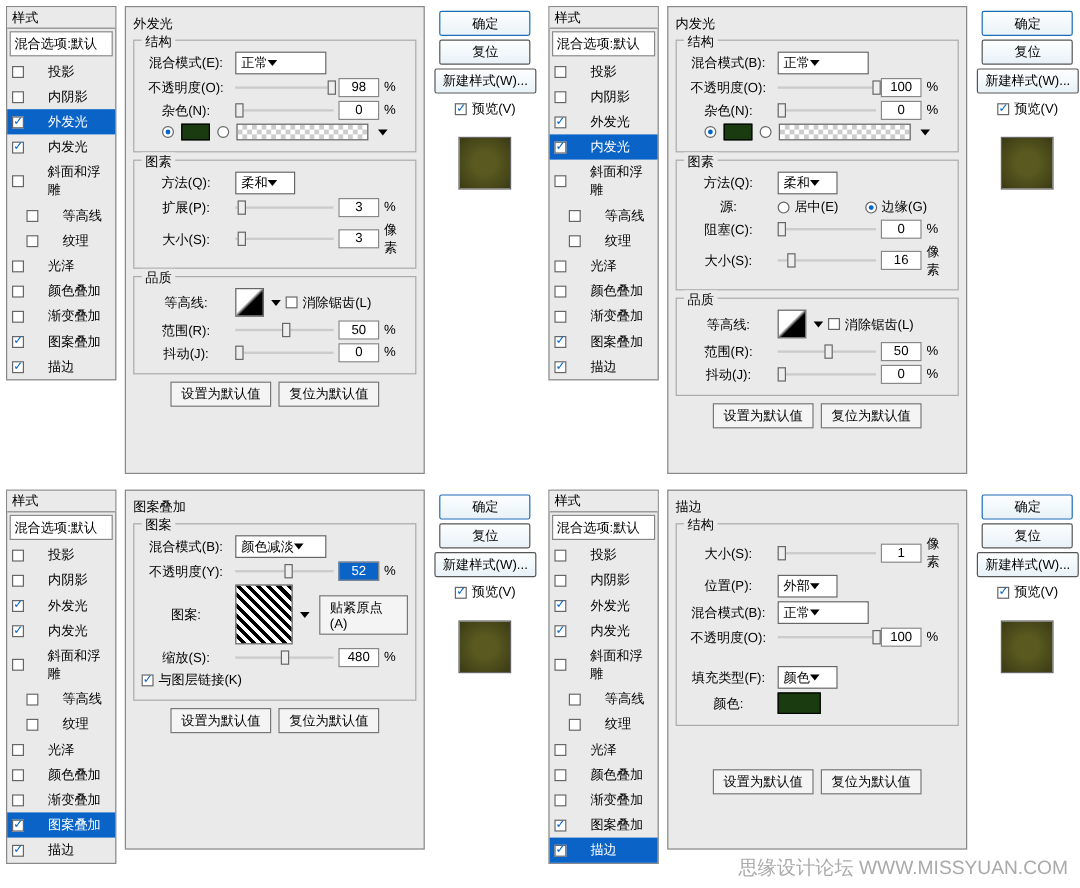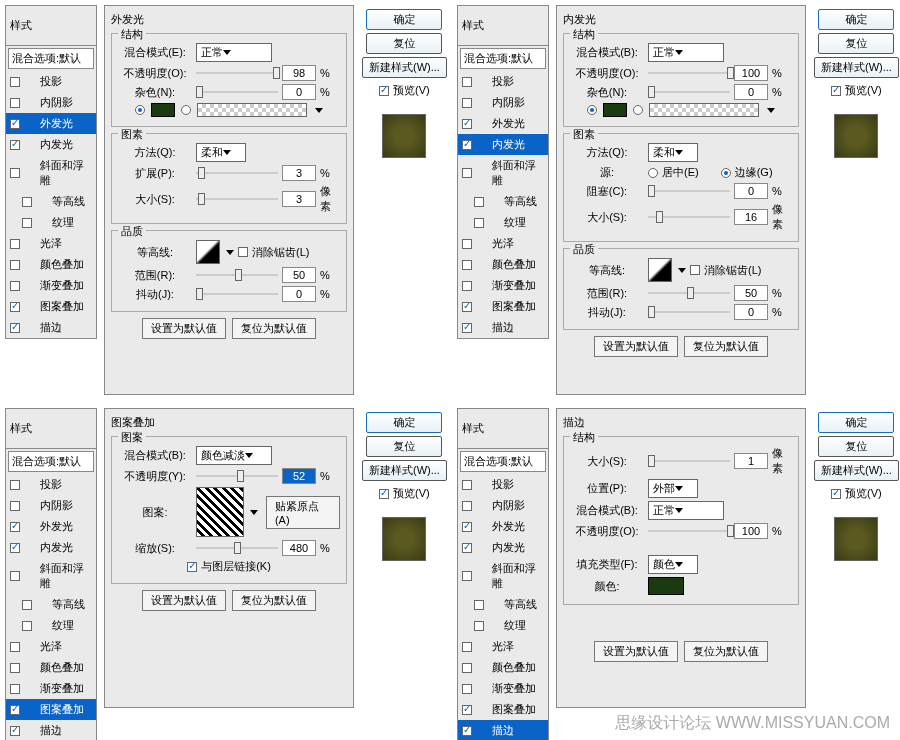--- a/index.html
+++ b/index.html
@@ -1,19 +1,19 @@
 <!DOCTYPE html>
 <html><head>
 <meta charset="utf-8">
 <style>
 *{box-sizing:border-box;margin:0;padding:0;font-family:"MS Gothic","SimSun",sans-serif;font-size:11px}
 body{background:#fff;width:900px;height:740px;position:relative}
 .panel{position:absolute;background:#eaeaea;border:1px solid #888}
 .styles-list{width:92px}
-.styles-list .hdr{background:#eaeaea;padding:12px 4px;border-bottom:1px solid #888}
+.styles-list .hdr{background:#eaeaea;padding:1px 4px;border-bottom:1px solid #888}
 .styles-list .opt-hdr{background:#fff;border:1px solid #888;margin:2px;padding:2px 3px}
 .styles-list .item{padding:3px 4px;display:flex;align-items:center;gap:20px}
 .styles-list .item.sel{background:#0a64c8;color:#fff}
 .styles-list .sub{padding-left:16px}
 .cb{width:10px;height:10px;border:1px solid #666;background:#fff;display:inline-block;position:relative}
 .cb.on::after{content:"✓";position:absolute;top:-3px;left:0;color:#0066cc;font-size:10px}
 .params{position:absolute}
 .fieldset{border:1px solid #aaa;padding:6px;margin-bottom:6px;background:#eaeaea;position:relative}
 .fieldset .legend{position:absolute;top:-7px;left:6px;background:#eaeaea;padding:0 3px;font-size:11px}
 .row{display:flex;align-items:center;gap:4px;margin:3px 0}
@@ -443,21 +443,21 @@
         <span class="rbtn">贴紧原点(A)</span>
       </div>
   <div class="row">
         <span class="lbl">缩放(S):</span>
         <div class="slider">
           <div class="thumb" style="left:46%"></div>
         </div>
         <span class="numbox">480</span>
         <span class="unit">%</span>
       </div>
-  <div class="row" style="justify-content:center">
+  <div class="row" style="">
         <span class="cb on"></span>
         <span>与图层链接(K)</span>
       </div>
  </div>
  <div class="resetbtns">
       <span class="rbtn">设置为默认值</span>
       <span class="rbtn">复位为默认值</span>
     </div>
 </div>
 

